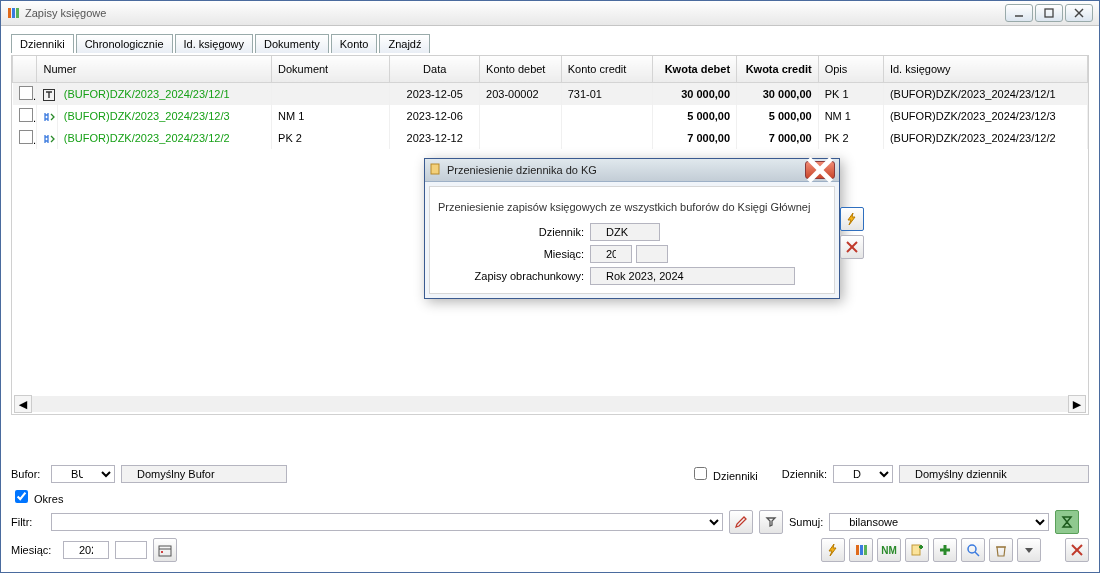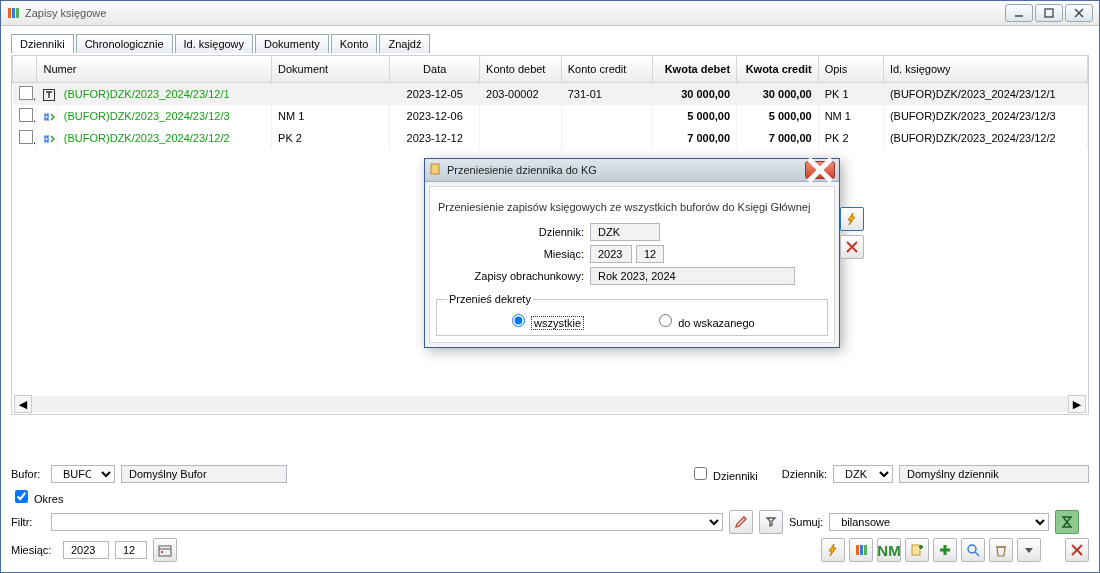--- a/index.html
+++ b/index.html
@@ -22,21 +22,21 @@
 .grid .num{text-align:right;font-weight:bold;}
 .rowico{width:12px;height:12px;display:inline-block;vertical-align:middle;}
 .numer-link{color:#16a016;}
 .chk{width:12px;height:12px;border:1px solid #8a8a8a;background:#fff;display:inline-block;}
 .scrollbar-h{position:absolute;left:2px;right:2px;bottom:2px;height:16px;display:flex;align-items:center;}
 .scrollbar-h .arrow{width:16px;height:16px;display:flex;align-items:center;justify-content:center;border:1px solid #ccc;background:#f5f5f5;}
 .scrollbar-h .track{flex:1;height:16px;background:#f0f0f0;}
 .bottom-panel{position:absolute;left:10px;right:10px;bottom:6px;}
 .bp-row{display:flex;align-items:center;gap:6px;margin-bottom:4px;}
 .bp-label{min-width:34px;}
-input.txt,select.sel{border:1px solid #b5b5c0;padding:1px 7px;height:18px;box-sizing:border-box;background:#fff;font:inherit;}
+input.txt,select.sel{border:1px solid #b5b5c0;padding:1px 15px;height:18px;box-sizing:border-box;background:#fff;font:inherit;}
 input.ro{background:#f2f2f2;}
 .btn-ico{width:22px;height:22px;border:1px solid #b5b5c0;background:linear-gradient(to bottom,#fff,#e5e5e5);display:flex;align-items:center;justify-content:center;border-radius:2px;}
 .btn-ico svg{width:14px;height:14px;}
 .toolbar-right{display:flex;gap:4px;margin-left:auto;}
 
 .dialog{position:absolute;left:423px;top:157px;width:414px;border:1px solid #3a5a90;background:#f0f4f9;box-shadow:3px 3px 12px rgba(0,0,0,.3);}
 .dialog .dtitle{height:22px;background:linear-gradient(to bottom,#e0e8ed,#c3cdd6);display:flex;align-items:center;padding:0 4px;color:#222;border-bottom:1px solid #9db0c6;}
 .dialog .dclose{margin-left:auto;width:28px;height:16px;border:1px solid #8a3a3a;border-radius:3px;background:linear-gradient(to bottom,#f18b74,#c9472c);display:flex;align-items:center;justify-content:center;}
 .dialog .dclose svg{stroke:#fff;}
 .dialog .dbody{background:#fff;margin:4px;padding:4px;border:1px solid #d8d8d8;position:relative;}
@@ -244,21 +244,21 @@
               </svg>
             </div>
           <div class="btn-ico">
               <svg viewBox="0 0 14 14">
                 <rect x="2" y="2" width="3" height="10" fill="#e06a1a"></rect>
                 <rect x="6" y="2" width="3" height="10" fill="#3a7adf"></rect>
                 <rect x="10" y="2" width="3" height="10" fill="#59b159"></rect>
               </svg>
             </div>
           <div class="btn-ico">
-              <span style="color:#2a8a2a;font-weight:bold;font-size:15px">NM</span>
+              <span style="color:#2a8a2a;font-weight:bold;font-size:10px">NM</span>
             </div>
           <div class="btn-ico">
               <svg viewBox="0 0 14 14">
                 <rect x="2" y="2" width="8" height="10" fill="#fbe39a" stroke="#c19a3a"></rect>
                 <path d="M9 4h4M11 2v4" stroke="#2a8a2a" stroke-width="2"></path>
               </svg>
             </div>
           <div class="btn-ico">
               <svg viewBox="0 0 14 14">
                 <path d="M7 2v10M2 7h10" stroke="#2a8a2a" stroke-width="3"></path>
@@ -316,27 +316,20 @@
       </div>
       <div class="form-row">
         <label>Miesiąc:</label>
         <input class="txt ro" style="width: 42px;" readonly="" value="2023">
         <input class="txt ro" style="width: 28px; margin-left: 4px;" readonly="" value="12">
       </div>
       <div class="form-row">
         <label>Zapisy obrachunkowy:</label>
         <input class="txt ro" style="width: 205px;" readonly="" value="Rok 2023, 2024">
       </div>
-      <fieldset>
-        <legend>Przenieś dekrety</legend>
-        <div class="opts">
-          <label><input type="radio" name="r" checked="" style=""> <span style="border:1px dotted #333;padding:0 2px">wszystkie</span></label>
-          <label><input type="radio" name="r" style=""> <span>do wskazanego</span></label>
-        </div>
-      </fieldset>
       <div class="side-btns">
         <div class="btn-ico" style="border-color:#2f6fbf">
             <svg viewBox="0 0 14 14">
               <path d="M8 1l-5 7h3l-2 5 6-8H7z" fill="#f5b21a" stroke="#b77a00"></path>
             </svg>
           </div>
         <div class="btn-ico">
             <svg viewBox="0 0 14 14">
               <line x1="2" y1="2" x2="12" y2="12" stroke="#c0392b" stroke-width="2"></line>
               <line x1="12" y1="2" x2="2" y2="12" stroke="#c0392b" stroke-width="2"></line>

